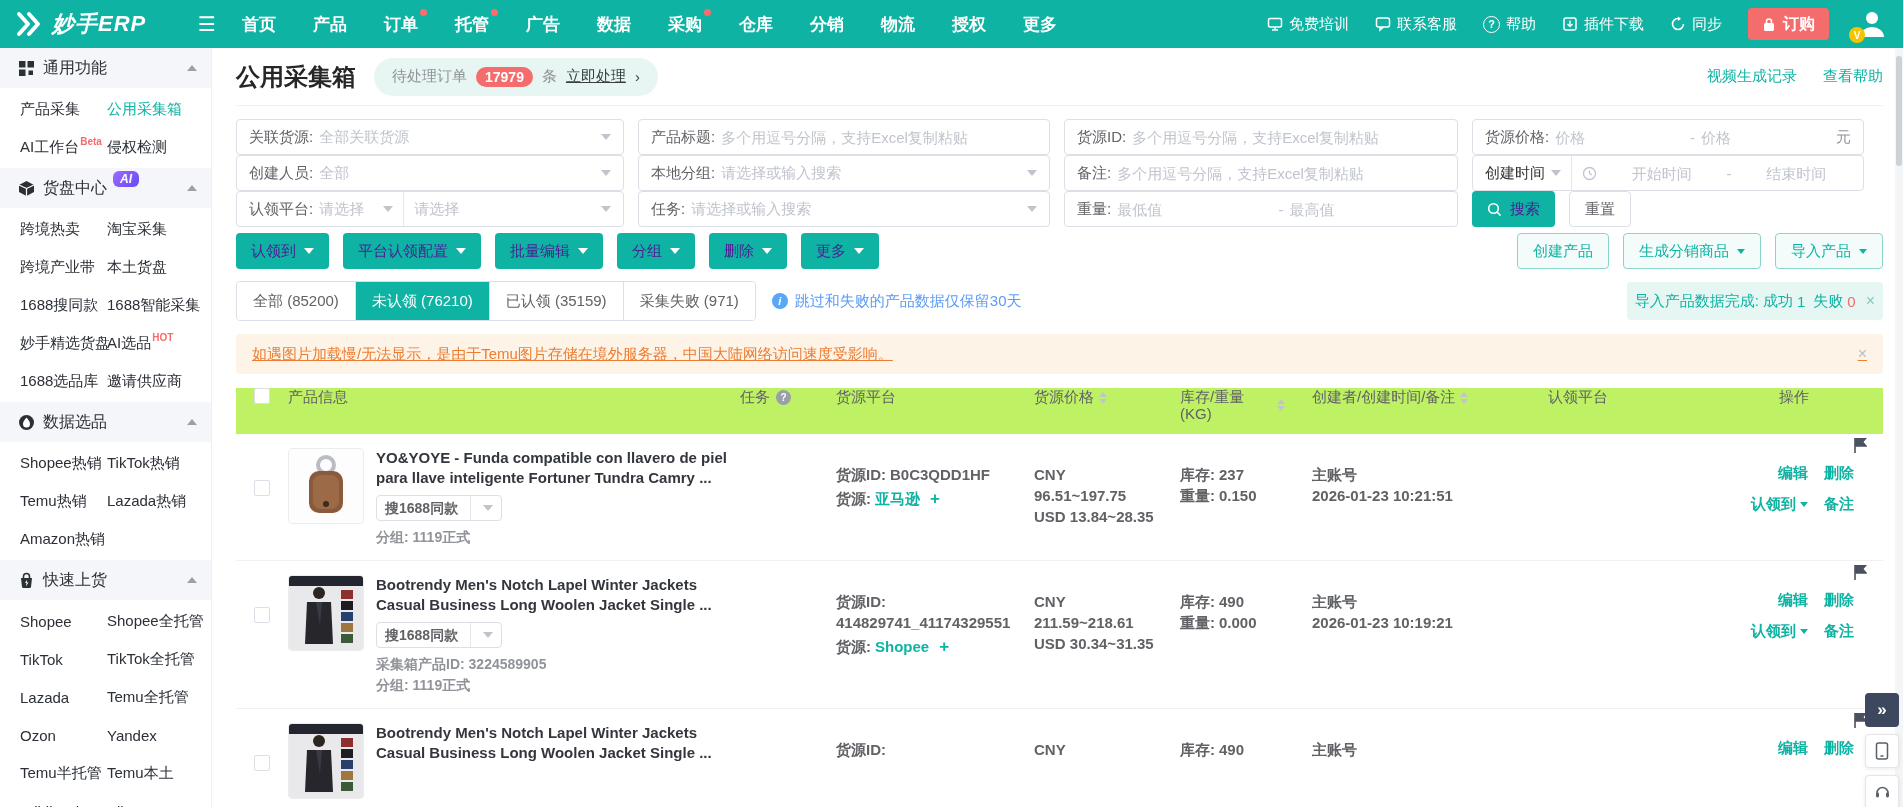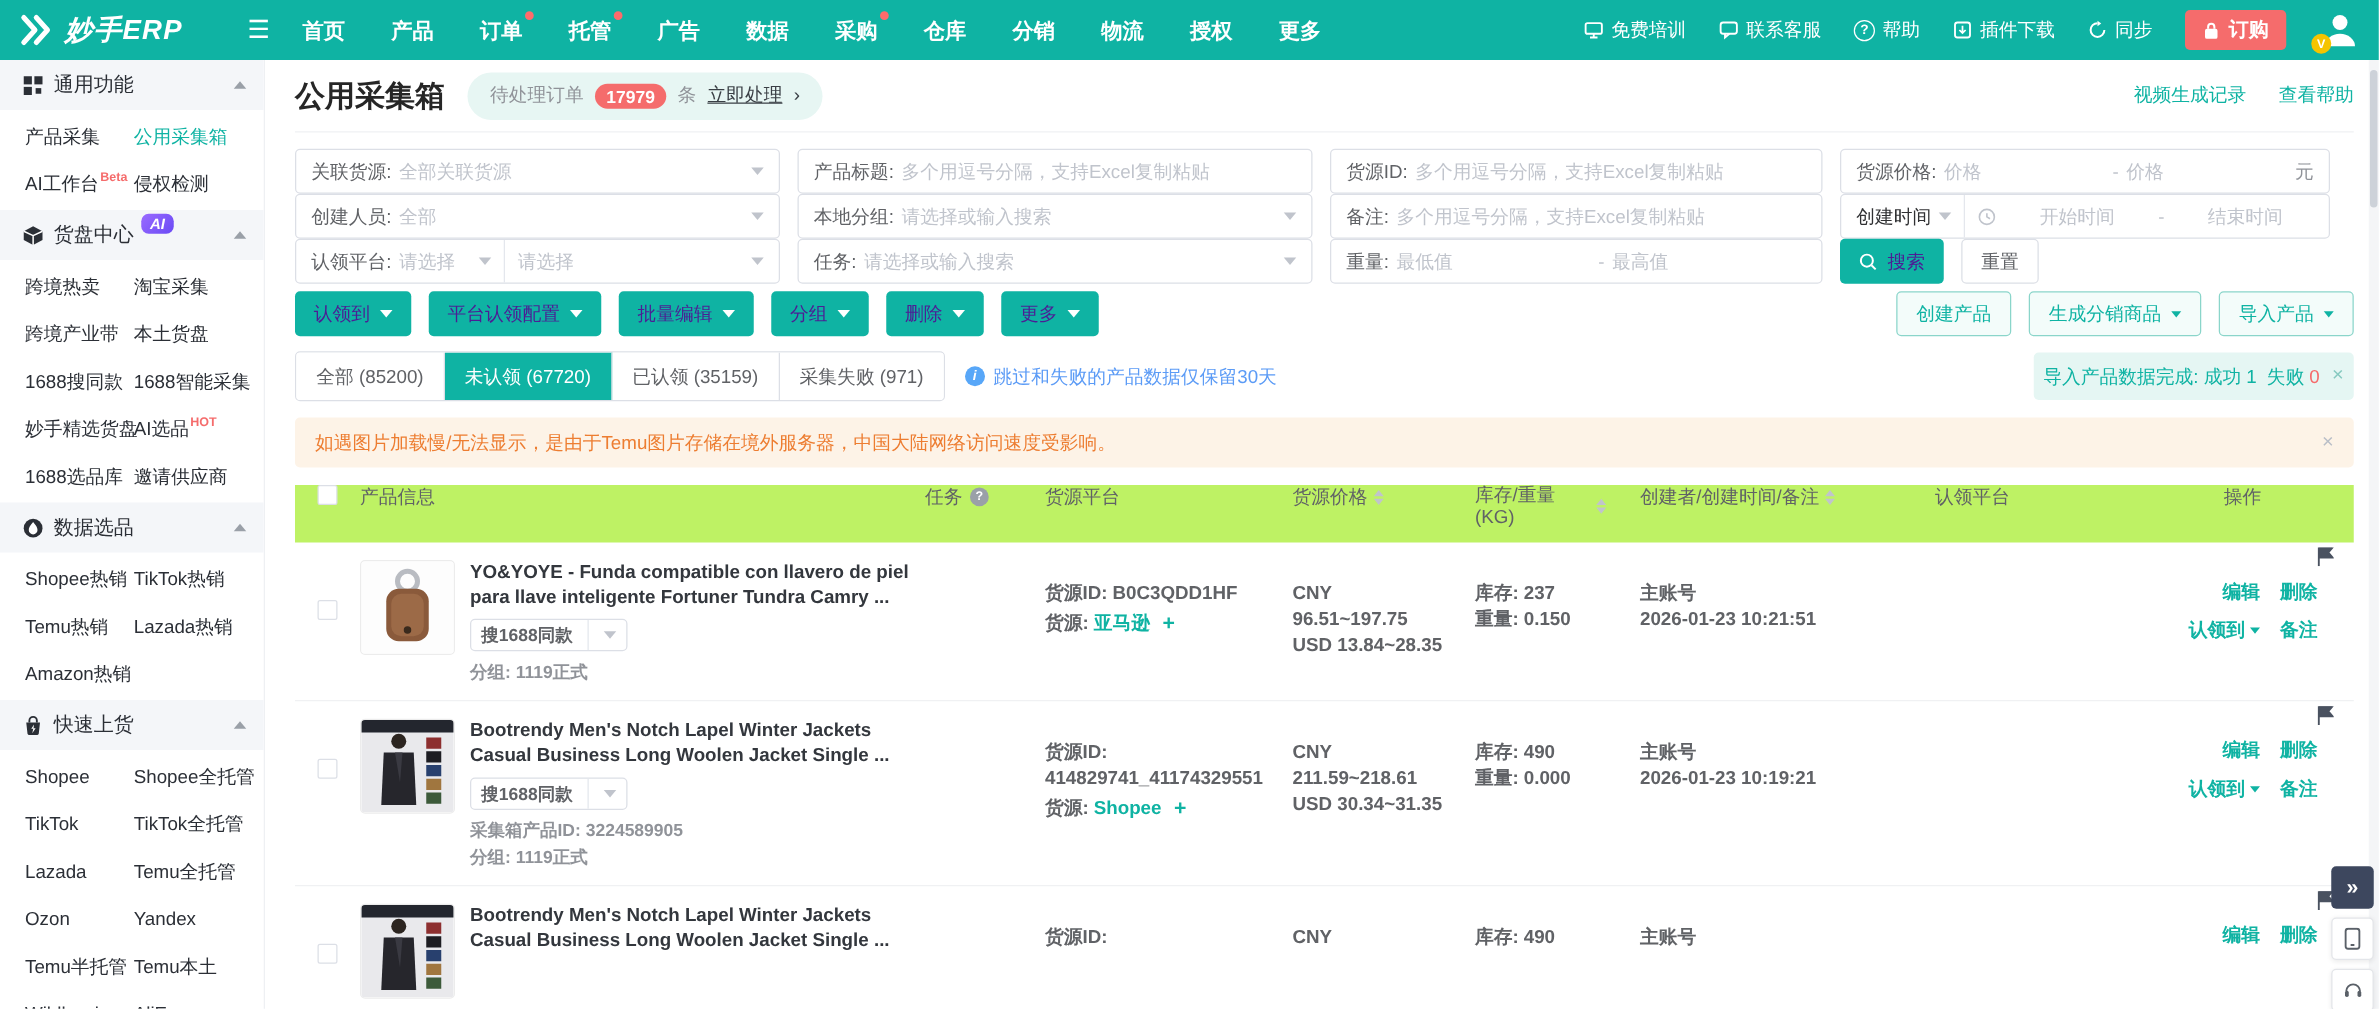--- a/index.html
+++ b/index.html
@@ -93,21 +93,21 @@
   .i-circle{width:16px;height:16px;border-radius:50%;background:#58a7f8;color:#fff;font-size:11px;
     font-weight:700;display:inline-flex;align-items:center;justify-content:center;font-style:italic;}
   .q-circle{width:15px;height:15px;border-radius:50%;background:#9aa0a8;color:#fff;font-size:10px;
     font-weight:700;display:inline-flex;align-items:center;justify-content:center;}
   .import-note{margin-left:auto;background:#e5f6f3;border-radius:4px;height:38px;display:flex;
     align-items:center;gap:4px;padding:0 8px;font-size:15px;color:var(--primary);}
   .import-note .fail-num{color:var(--danger);}
   .import-note .close{color:#86c9c0;margin-left:6px;cursor:pointer;font-size:16px;}
   
   .banner{background:#fdf3e7;border-radius:4px;height:40px;display:flex;align-items:center;
-    padding:0 16px;color:var(--orange);font-size:15px;margin-bottom:14px;}
+    padding:0 16px;color:var(--orange);font-size:15px;margin-bottom:14px;text-decoration:underline;}
   .banner .close{margin-left:auto;color:#b9bec7;cursor:pointer;font-size:16px;}
   
   .thead{display:flex;background:#bef264;height:46px;align-items:flex-start;font-size:15px;color:var(--txt2);}
   .trow{display:flex;border-bottom:1px solid #f0f1f3;position:relative;align-items:flex-start;font-weight:bold;}
   .col-cb{width:52px;display:flex;justify-content:center;}
   .col-product{width:452px;} .col-task{width:96px;display:flex;align-items:center;gap:6px;justify-content:flex-start;}
   .col-platform{width:198px;} .col-price{width:146px;} .col-stock{width:132px;}
   .col-creator{width:236px;} .col-claim{width:182px;} .col-ops{width:128px;text-align:center;}
   .trow .col-task,.trow .col-platform,.trow .col-price,.trow .col-stock,.trow .col-creator,.trow .col-claim{padding-top:16px;}
   .trow{padding:14px 0 12px 0;}
@@ -465,21 +465,21 @@
       <button class="btn btn-outline">
           <span>导入产品</span>
           <span class="caret-dn teal"></span>
         </button>
     </div>
   </div>
 
   <div class="tabs-row">
     <div class="tab-group">
       <span class="tab">全部 (85200)</span>
-      <span class="tab active">未认领 (67720)</span>
+      <span class="tab active">未认领 (76210)</span>
       <span class="tab">已认领 (35159)</span>
       <span class="tab">采集失败 (971)</span>
     </div>
     <span class="tabs-info">
       <span class="i-circle">i</span>
       <span>跳过和失败的产品数据仅保留30天</span>
     </span>
     <div class="import-note">
       <span>导入产品数据完成: 成功</span>
         <span>1</span>

